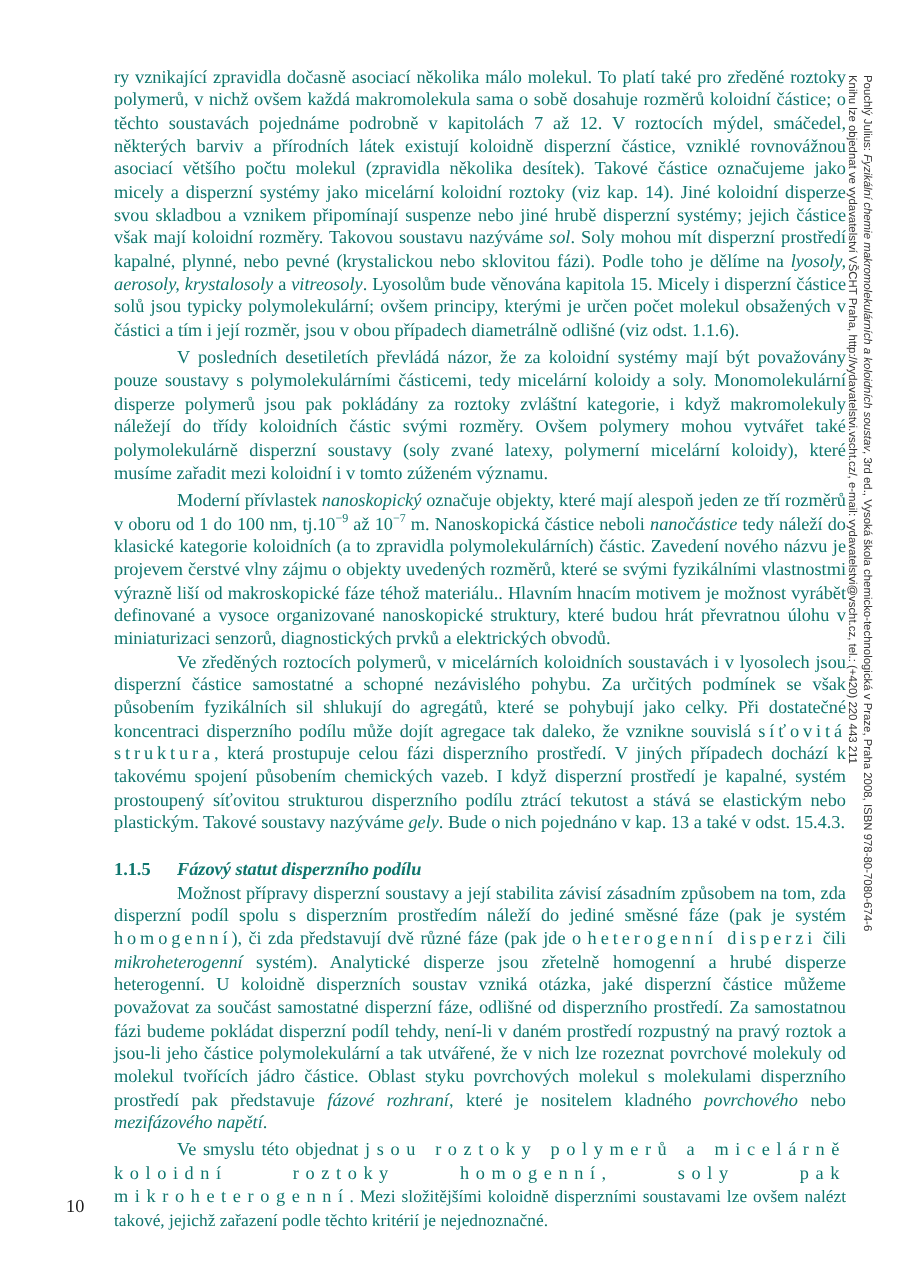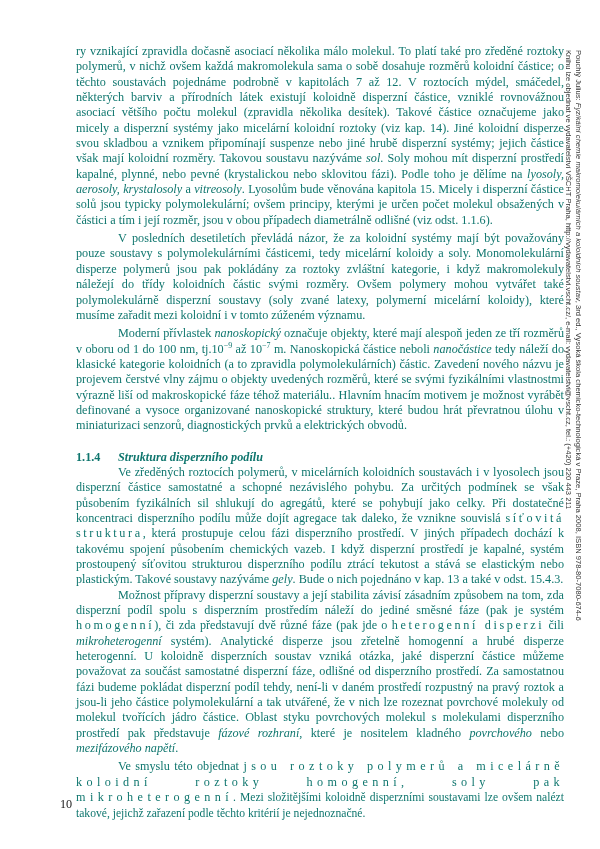--- a/index.html
+++ b/index.html
@@ -15,21 +15,21 @@
   p.gap { margin-top: 3px; font-family: Liberation Serif, serif; }
   .sp { letter-spacing: 2.6px; }
   .sp2 { letter-spacing: 4.4px; }
   h3 {
     margin: 16px 0 0 0; font-size: 12.2px; line-height: 15.35px; font-weight: bold;
     font-family: "Liberation Serif", serif;
   }
   h3 .num { display: inline-block; width: 42px; }
   h3 .ttl { font-style: italic; }
   .pagenum {
-    position: absolute; left: 60px; top: 797px;
+    position: absolute; left: 44px; top: 797px;
     font-family: "Liberation Serif", serif; font-size: 12.2px; color: #1a1a1a;
   }
   .side {
     position: absolute; left: 561px; top: 50px;
     width: 640px; transform-origin: 0 0; transform: translate(0,0) rotate(90deg) translate(0,-22px);
     font-family: "Liberation Sans", sans-serif; font-size: 7.6px; line-height: 10px; color: #333;
     white-space: nowrap;
   }
   .side .s1 i { font-style: italic; }
 </style>
@@ -37,24 +37,24 @@
 <body>
 
 <div class="page">
 
   <p><span>ry vznikající zpravidla dočasně asociací několika málo molekul. To platí také pro zředěné roztoky polymerů, v nichž ovšem každá makromolekula sama o sobě dosahuje rozměrů koloidní částice; o těchto soustavách pojednáme podrobně v kapitolách 7 až 12. V roztocích mýdel, smáčedel, některých barviv a přírodních látek existují koloidně disperzní částice, vzniklé rovnovážnou asociací většího počtu molekul (zpravidla několika desítek). Takové částice označujeme jako micely a disperzní systémy jako micelární koloidní roztoky (viz kap. 14). Jiné koloidní disperze svou skladbou a vznikem připomínají suspenze nebo jiné hrubě disperzní systémy; jejich částice však mají koloidní rozměry. Takovou soustavu nazýváme </span><i>sol</i><span>. Soly mohou mít disperzní prostředí kapalné, plynné, nebo pevné (krystalickou nebo sklovitou fázi). Podle toho je dělíme na </span><i>lyosoly, aerosoly, krystalosoly</i><span> a </span><i>vitreosoly</i><span>. Lyosolům bude věnována kapitola 15. Micely i disperzní částice solů jsou typicky polymolekulární; ovšem principy, kterými je určen počet molekul obsažených v částici a tím i její rozměr, jsou v obou případech diametrálně odlišné (viz odst. 1.1.6).</span></p>
 
   <p class="indent gap">V posledních desetiletích převládá názor, že za koloidní systémy mají být považovány pouze soustavy s polymolekulárními částicemi, tedy micelární koloidy a soly. Monomolekulární disperze polymerů jsou pak pokládány za roztoky zvláštní kategorie, i když makromolekuly náležejí do třídy koloidních částic svými rozměry. Ovšem polymery mohou vytvářet také polymolekulárně disperzní soustavy (soly zvané latexy, polymerní micelární koloidy), které musíme zařadit mezi koloidní i v tomto zúženém významu.</p>
 
   <p class="indent gap"><span>Moderní přívlastek </span><i>nanoskopický</i><span> označuje objekty, které mají alespoň jeden ze tří rozměrů v oboru od 1 do 100 nm, tj.10</span><sup style="font-size:8px;line-height:0">−9</sup><span> až 10</span><sup style="font-size:8px;line-height:0">−7</sup><span> m. Nanoskopická částice neboli </span><i>nanočástice</i><span> tedy náleží do klasické kategorie koloidních (a to zpravidla polymolekulárních) částic. Zavedení nového názvu je projevem čerstvé vlny zájmu o objekty uvedených rozměrů, které se svými fyzikálními vlastnostmi výrazně liší od makroskopické fáze téhož materiálu.. Hlavním hnacím motivem je možnost vyrábět definované a vysoce organizované nanoskopické struktury, které budou hrát převratnou úlohu v miniaturizaci senzorů, diagnostických prvků a elektrických obvodů.</span></p>
 
-  <h3><span class="num">1.1.4</span><span class="ttl">Struktura disperzního podílu</span></h3>
 
   <p class="indent"><span>Ve zředěných roztocích polymerů, v micelárních koloidních soustavách i v lyosolech jsou disperzní částice samostatné a schopné nezávislého pohybu. Za určitých podmínek se však působením fyzikálních sil shlukují do agregátů, které se pohybují jako celky. Při dostatečné koncentraci disperzního podílu může dojít agregace tak daleko, že vznikne souvislá </span><span class="sp">síťovitá struktura</span><span>, která prostupuje celou fázi disperzního prostředí. V jiných případech dochází k takovému spojení působením chemických vazeb. I když disperzní prostředí je kapalné, systém prostoupený síťovitou strukturou disperzního podílu ztrácí tekutost a stává se elastickým nebo plastickým. Takové soustavy nazýváme </span><i>gely</i><span>. Bude o nich pojednáno v kap. 13 a také v odst. 15.4.3.</span></p>
 
+  <h3><span class="num">1.1.5</span><span class="ttl">Fázový statut disperzního podílu</span></h3>
 
   <p class="indent"><span>Možnost přípravy disperzní soustavy a její stabilita závisí zásadním způsobem na tom, zda disperzní podíl spolu s disperzním prostředím náleží do jediné směsné fáze (pak je systém </span><span class="sp">homogenní</span><span>), či zda představují dvě různé fáze (pak jde o </span><span class="sp">heterogenní disperzi</span><span> čili </span><i>mikroheterogenní</i><span> systém). Analytické disperze jsou zřetelně homogenní a hrubé disperze heterogenní. U koloidně disperzních soustav vzniká otázka, jaké disperzní částice můžeme považovat za součást samostatné disperzní fáze, odlišné od disperzního prostředí. Za samostatnou fázi budeme pokládat disperzní podíl tehdy, není-li v daném prostředí rozpustný na pravý roztok a jsou-li jeho částice polymolekulární a tak utvářené, že v nich lze rozeznat povrchové molekuly od molekul tvořících jádro částice. Oblast styku povrchových molekul s molekulami disperzního prostředí pak představuje </span><i>fázové rozhraní</i><span>, které je nositelem kladného </span><i>povrchového</i><span> nebo </span><i>mezifázového napětí</i><span>.</span></p>
 
   <p class="indent gap"><span>Ve smyslu této objednat </span><span class="sp2">jsou roztoky polymerů a micelárně koloidní roztoky homogenní, soly pak mikroheterogenní</span><span style="font-size:11.6px">. Mezi složitějšími koloidně disperzními soustavami lze ovšem nalézt takové, jejichž zařazení podle těchto kritérií je nejednoznačné.</span></p>
 
 </div>
 
 <div class="pagenum">10</div>
 
 <div class="side">

